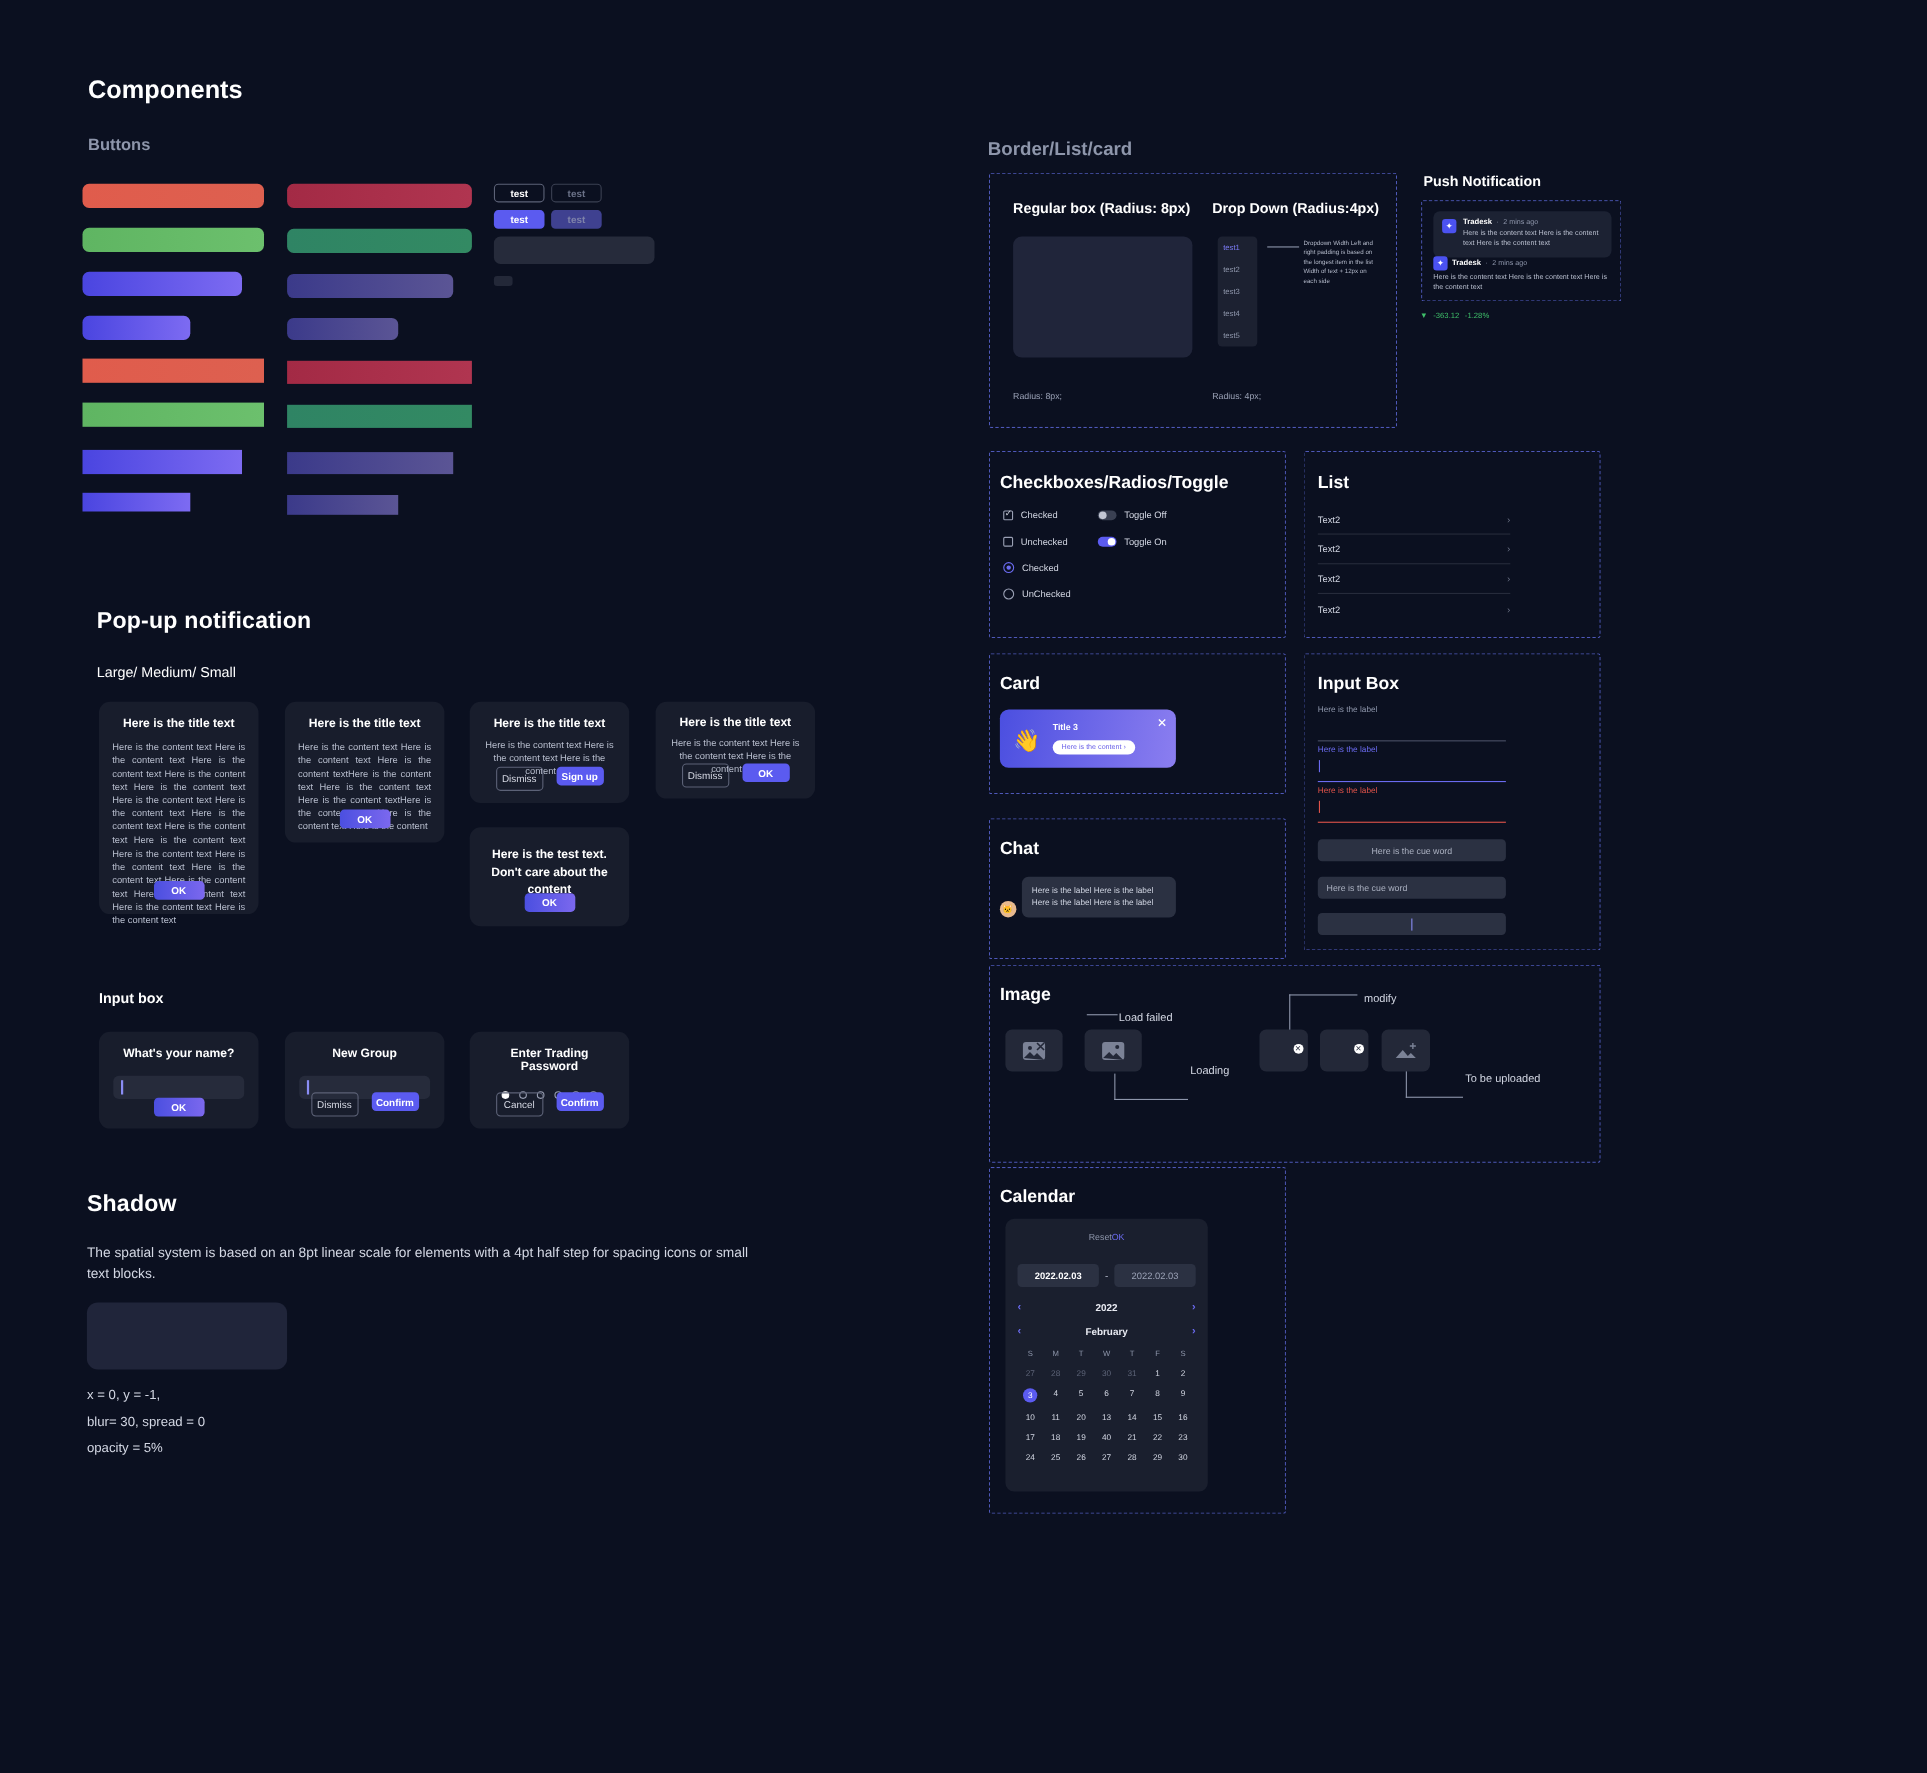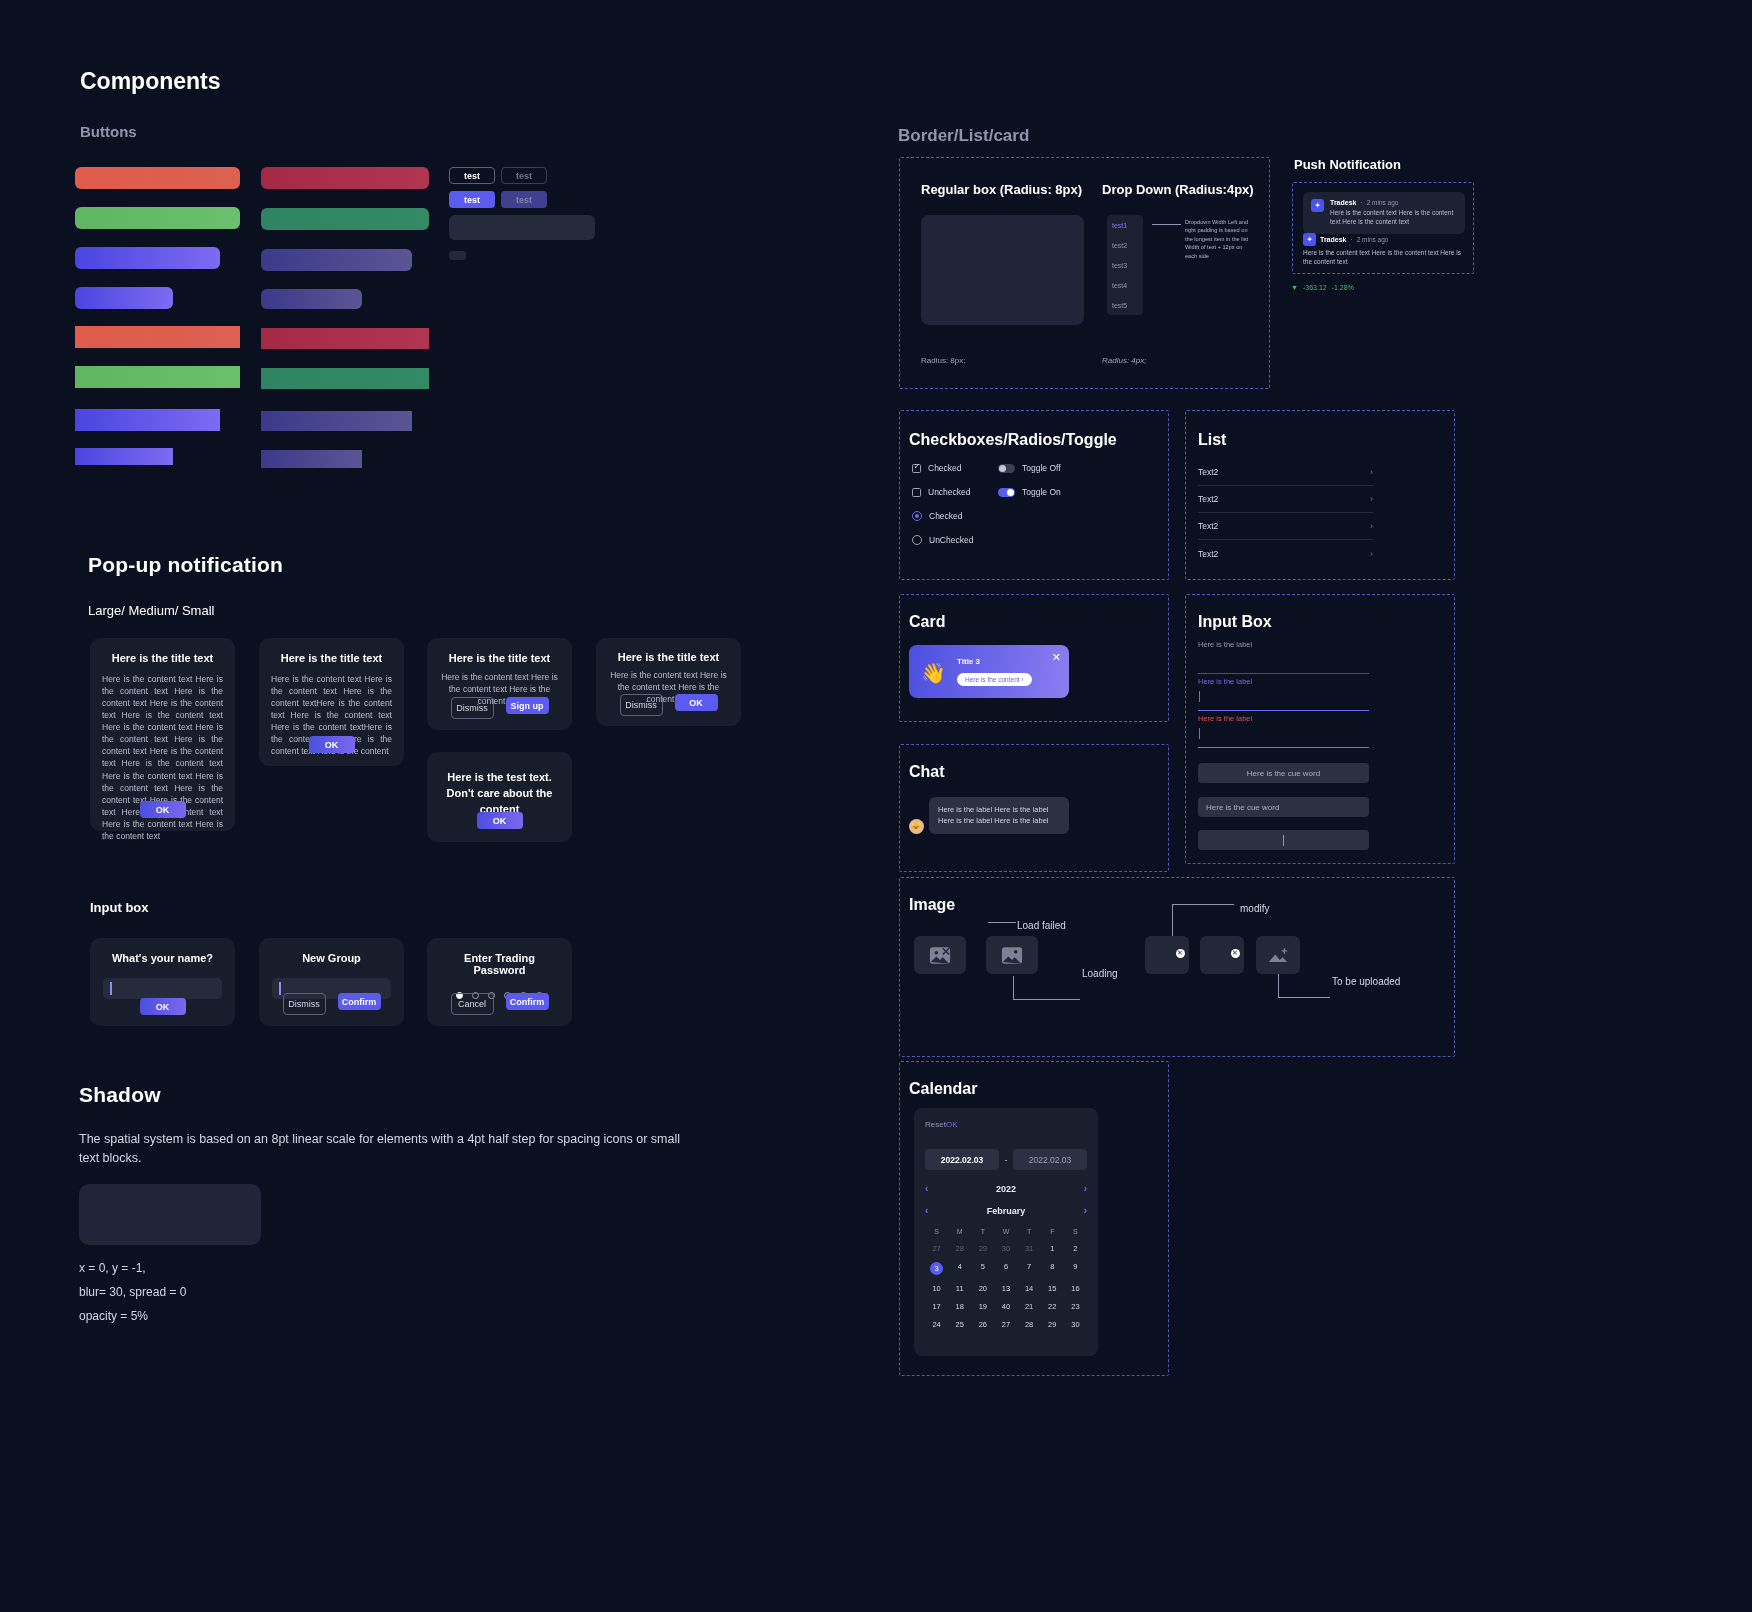--- a/index.html
+++ b/index.html
@@ -114,21 +114,21 @@
   .cue.left { justify-content:flex-start; padding-left:8px; }
 
   .imgbox { background:#232838; border-radius:6px; display:flex; align-items:center; justify-content:center; }
   .anno { font-size:10px; color:#d3d7e3; }
   .lead { background:#8e96ab; position:absolute; }
   .badge-x { width:9px; height:9px; border-radius:50%; background:#ffffff; color:#2a2f3f;
              font-size:7px; display:flex; align-items:center; justify-content:center; }
 
   
   .cal { background:#1a1f2e; border-radius:8px; }
-  .cal-top { display:flex; justify-content:flex-start; font-size:8px; }
+  .cal-top { display:flex; justify-content:center; font-size:8px; }
   .date-chip { background:#2b3142; border-radius:4px; height:21px; width:74px;
                display:flex; align-items:center; justify-content:center; font-size:8.5px; }
   .cal-nav { display:flex; align-items:center; justify-content:space-between; font-size:9px; font-weight:700; }
   .cal-arrow { color:#6b6bf0; font-size:10px; }
   .cal-grid { display:grid; grid-template-columns:repeat(7,1fr); text-align:center; }
   .cal-grid .wd { font-size:7px; color:#8e96ab; padding:4px 0; }
   .cal-grid .d  { font-size:7.5px; color:#d3d7e3; padding:4.5px 0; position:relative; }
   .cal-grid .d.mut { color:#5d6478; }
   .cal-grid .d.sel span { background:#5b5bf0; color:#fff; border-radius:50%;
         width:13px; height:13px; display:inline-flex; align-items:center; justify-content:center; }
@@ -254,21 +254,21 @@
   <div class="meta-text" style="position:absolute;left:79px;top:1309px;">opacity = 5%</div>
 
   <div class="h2" style="position:absolute;left:898px;top:126px;font-size:17px;">Border/List/card</div>
 
   <div class="dash" style="left:899px;top:157px;width:371px;height:232px;">
     <div class="h-sec" style="position:absolute;left:21px;top:24px;font-size:13px;">Regular box (Radius: 8px)</div>
     <div class="h-sec" style="position:absolute;left:202px;top:24px;font-size:13px;">Drop Down (Radius:4px)</div>
 
     <div style="position:absolute;left:21px;top:57px;width:163px;height:110px;background:#20253a;border-radius:8px;"></div>
     <div class="radlabel" style="position:absolute;left:21px;top:198px;">Radius: 8px;</div>
-    <div class="radlabel" style="position:absolute;left:202px;top:198px;font-style:italic;">Radius: 4px;</div>
+    <div class="radlabel" style="position:absolute;left:202px;top:198px;">Radius: 4px;</div>
 
     <div class="ddlist" style="position:absolute;left:207px;top:57px;">
       <div class="act">test1</div>
       <div>test2</div>
       <div>test3</div>
       <div>test4</div>
       <div>test5</div>
     </div>
     <div class="lead" style="left:252px;top:66px;width:29px;height:1px;"></div>
     <div class="note" style="position:absolute;left:285px;top:60px;width:68px;">Dropdown Width Left and right padding is based on the longest item in the list Width of text + 12px on each side</div>

